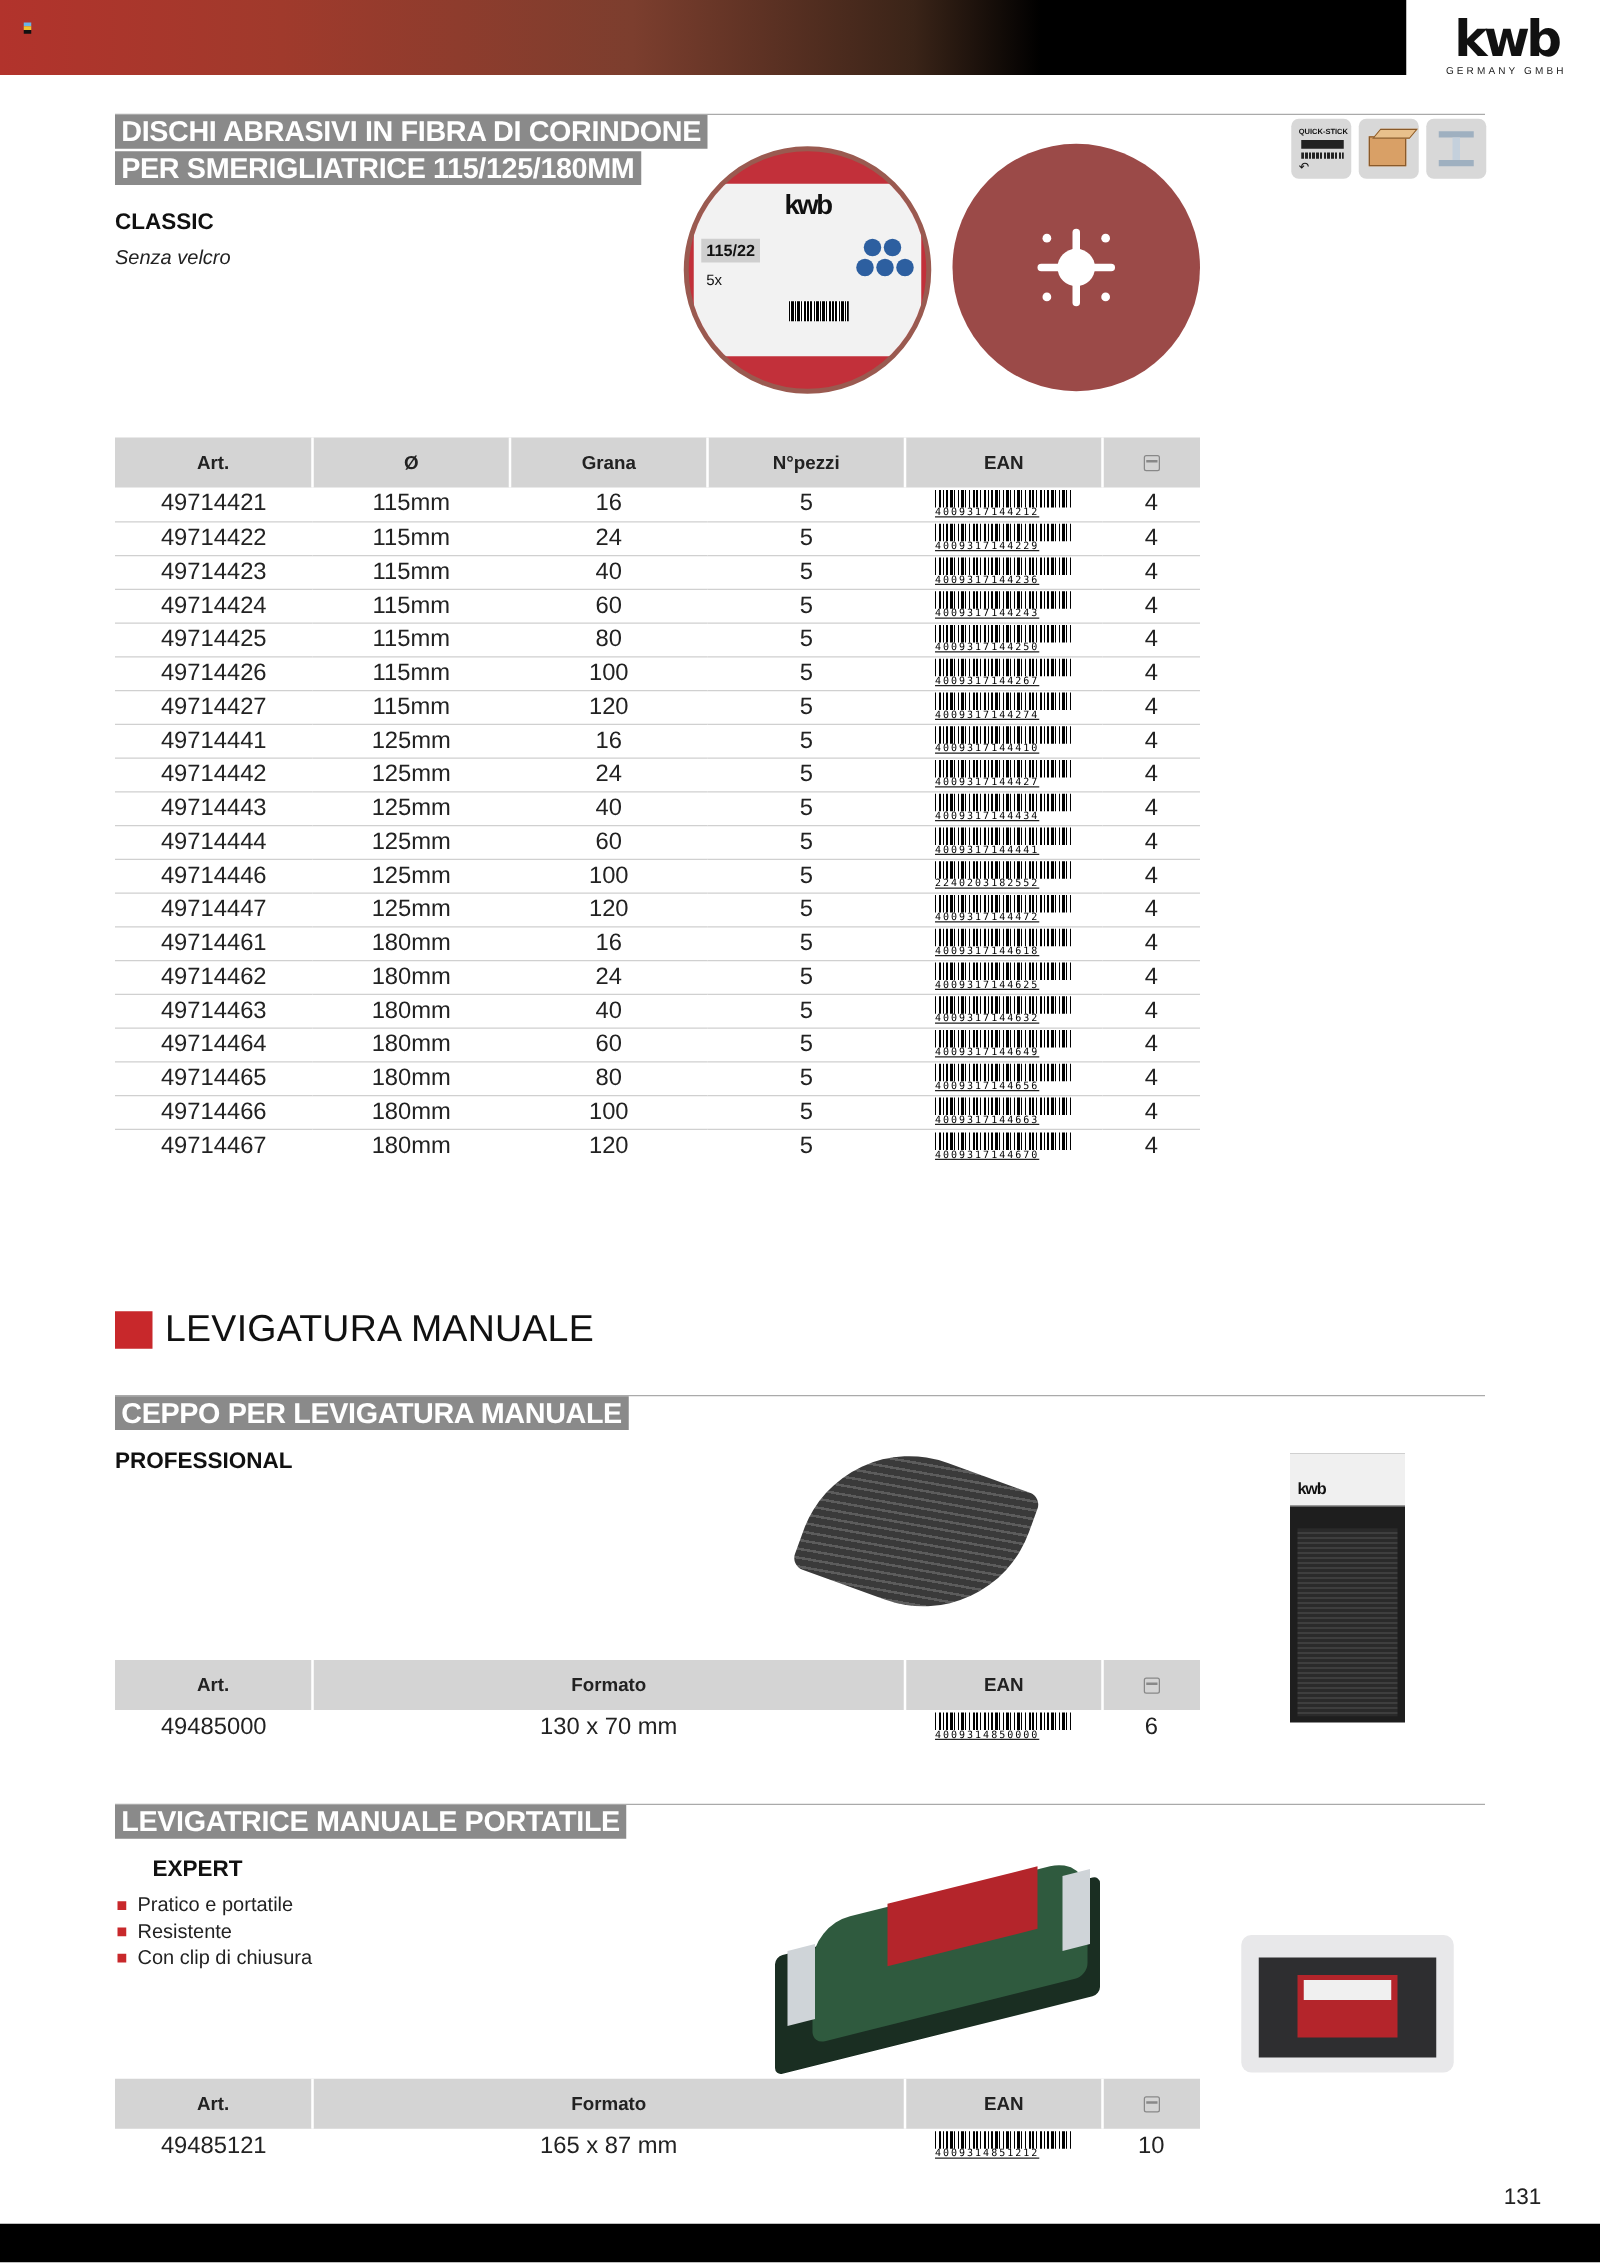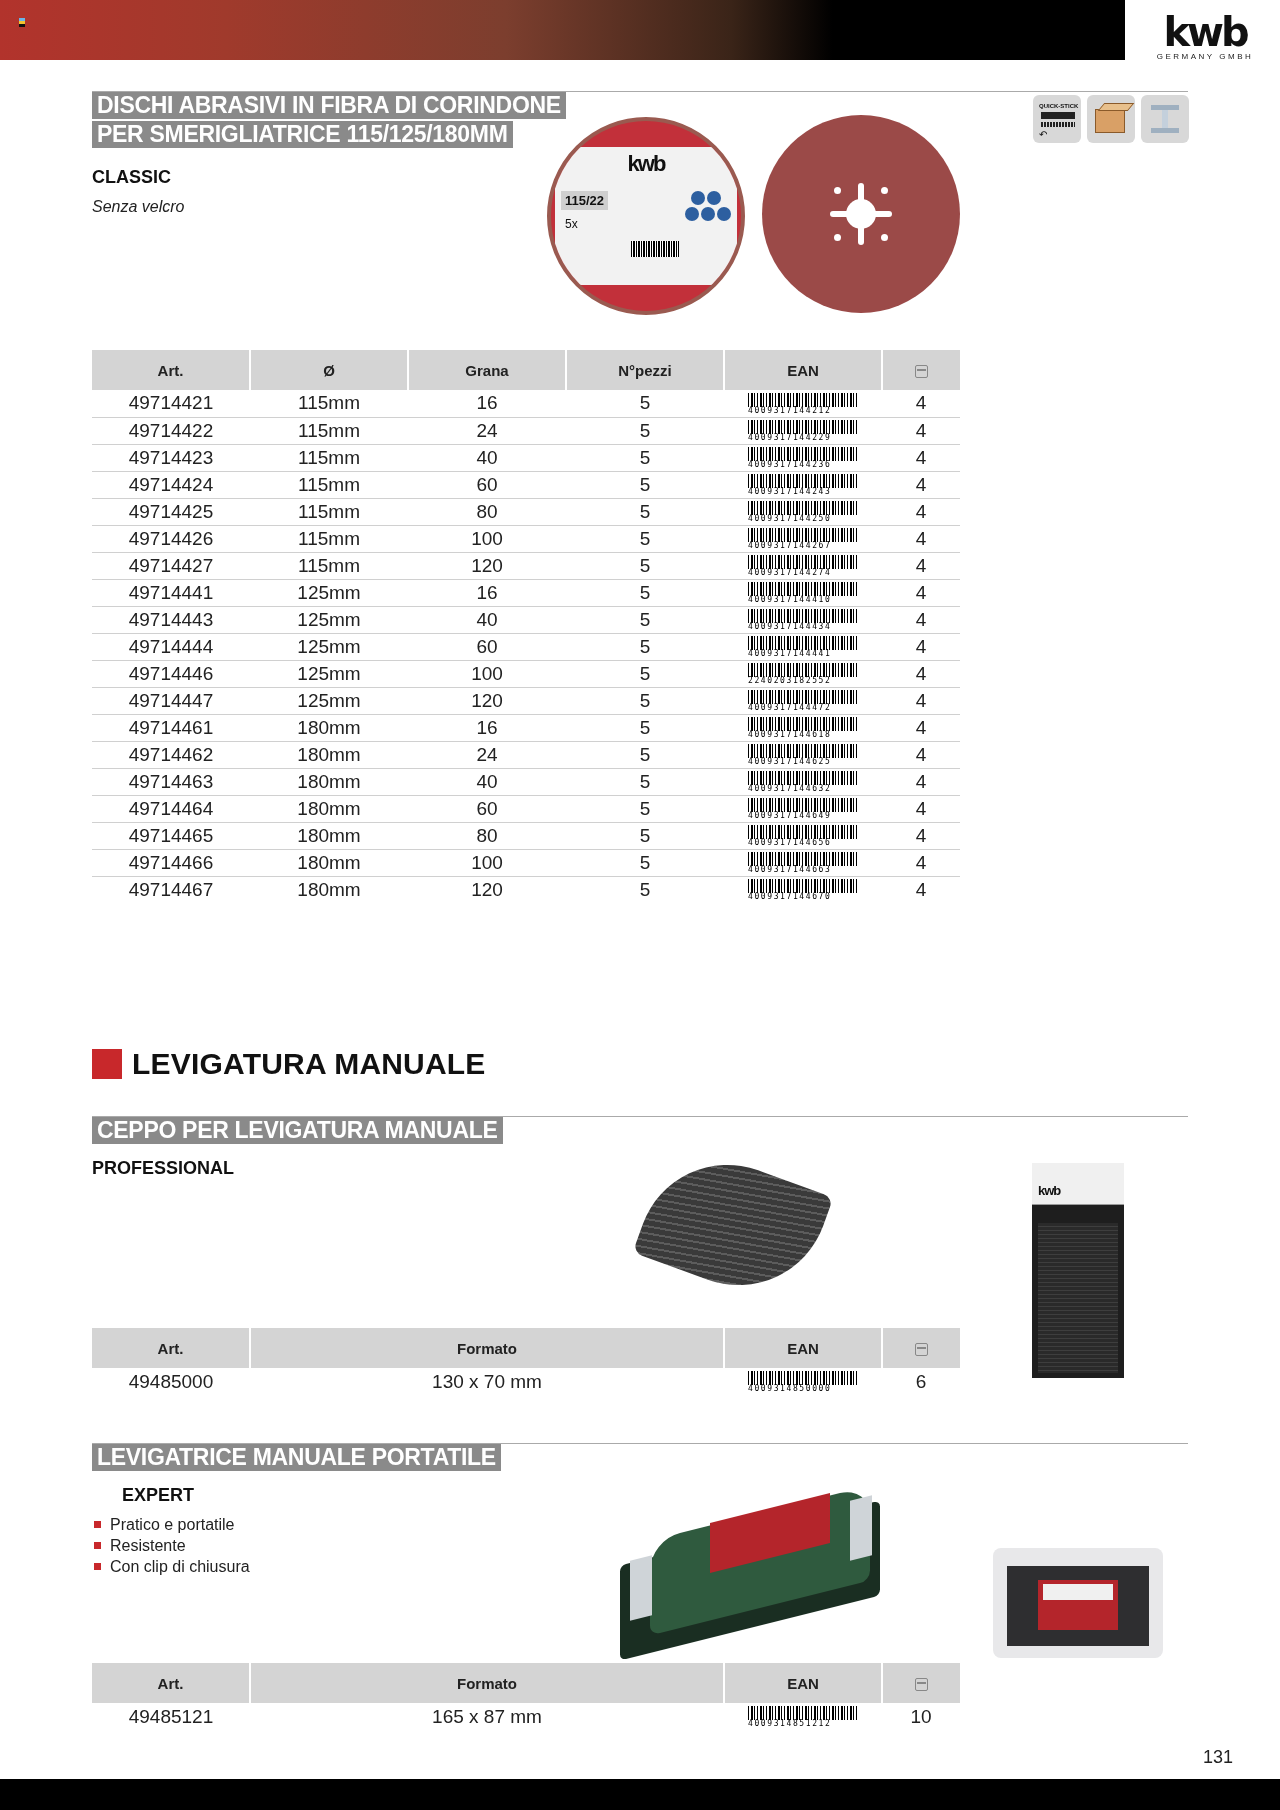--- a/index.html
+++ b/index.html
@@ -23,29 +23,29 @@
   .italic { position: absolute; left: 92px; font-style: italic; font-size: 16px; color: #222; }
 
   .feature-icons { position: absolute; left: 1033px; top: 95px; display: flex; gap: 6px; }
   .feature-icon { width: 48px; height: 48px; border-radius: 6px; background: #d8d8d8; position: relative; overflow: hidden; }
 
   .ptable { position: absolute; left: 92px; width: 868px; border-collapse: collapse; }
   .ptable th { background: #d4d4d4; font-weight: bold; font-size: 15px; height: 40px; border-right: 2px solid #fff; color: #222; margin-left: 37px; }
   .ptable th:last-child { border-right: none; }
   .ptable td { font-size: 19px; height: 27px; text-align: center; border-bottom: 1px solid #d0d0d0; color: #222; }
   .ptable tr:last-child td { border-bottom: none; }
-  .barcode { display: inline-block; width: 110px; height: 22px; position: relative; vertical-align: middle; }
+  .barcode { display: inline-block; width: 110px; height: 22px; position: relative; vertical-align: middle; text-decoration: underline; }
   .barcode .bars { height: 14px; background: repeating-linear-gradient(90deg, #000 0 1px, #fff 1px 3px, #000 3px 5px, #fff 5px 6px, #000 6px 7px, #fff 7px 9px); }
   .barcode .digits { font-size: 8px; letter-spacing: 1.6px; line-height: 8px; text-align: left; color: #000; font-family: "DejaVu Sans Mono", monospace; }
   .box-icon { display: inline-block; width: 13px; height: 13px; border: 1.5px solid #888; border-radius: 2px; position: relative; vertical-align: middle; }
   .box-icon::before { content: ""; position: absolute; left: 1px; right: 1px; top: 3px; height: 1.5px; background: #888; }
 
   .section-head { position: absolute; left: 92px; top: 1047px; display: flex; align-items: center; }
   .section-square { width: 30px; height: 30px; background: #c8282b; margin-right: 10px; }
-  .section-text { font-weight: bold; font-size: 30px; color: #111; letter-spacing: 0.2px; }
+  .section-text { font-weight: normal; font-size: 30px; color: #111; letter-spacing: 0.2px; }
 
   .bullets { position: absolute; left: 92px; top: 1514px; list-style: none; font-size: 16px; color: #222; }
   .bullets li { position: relative; padding-left: 18px; line-height: 21px; }
   .bullets li::before { content: ""; position: absolute; left: 2px; top: 7px; width: 7px; height: 7px; background: #c8282b; }
 
   .page-num { position: absolute; left: 1203px; top: 1747px; font-size: 18px; color: #222; }
   .bottombar { position: absolute; left: 0; top: 1779px; width: 1280px; height: 31px; background: #000; }
 
   .img { position: absolute; }
 </style>
@@ -191,20 +191,28 @@
       </tr>
       <tr>
         <td>49714441</td>
         <td>125mm</td>
         <td>16</td>
         <td>5</td>
         <td><span class="barcode"><div class="bars"></div><div class="digits">4009317144410</div></span></td>
         <td>4</td>
       </tr>
       <tr>
+        <td>49714442</td>
+        <td>125mm</td>
+        <td>24</td>
+        <td>5</td>
+        <td><span class="barcode"><div class="bars"></div><div class="digits">4009317144427</div></span></td>
+        <td>4</td>
+      </tr>
+      <tr>
         <td>49714443</td>
         <td>125mm</td>
         <td>40</td>
         <td>5</td>
         <td><span class="barcode"><div class="bars"></div><div class="digits">4009317144434</div></span></td>
         <td>4</td>
       </tr>
       <tr>
         <td>49714444</td>
         <td>125mm</td>

